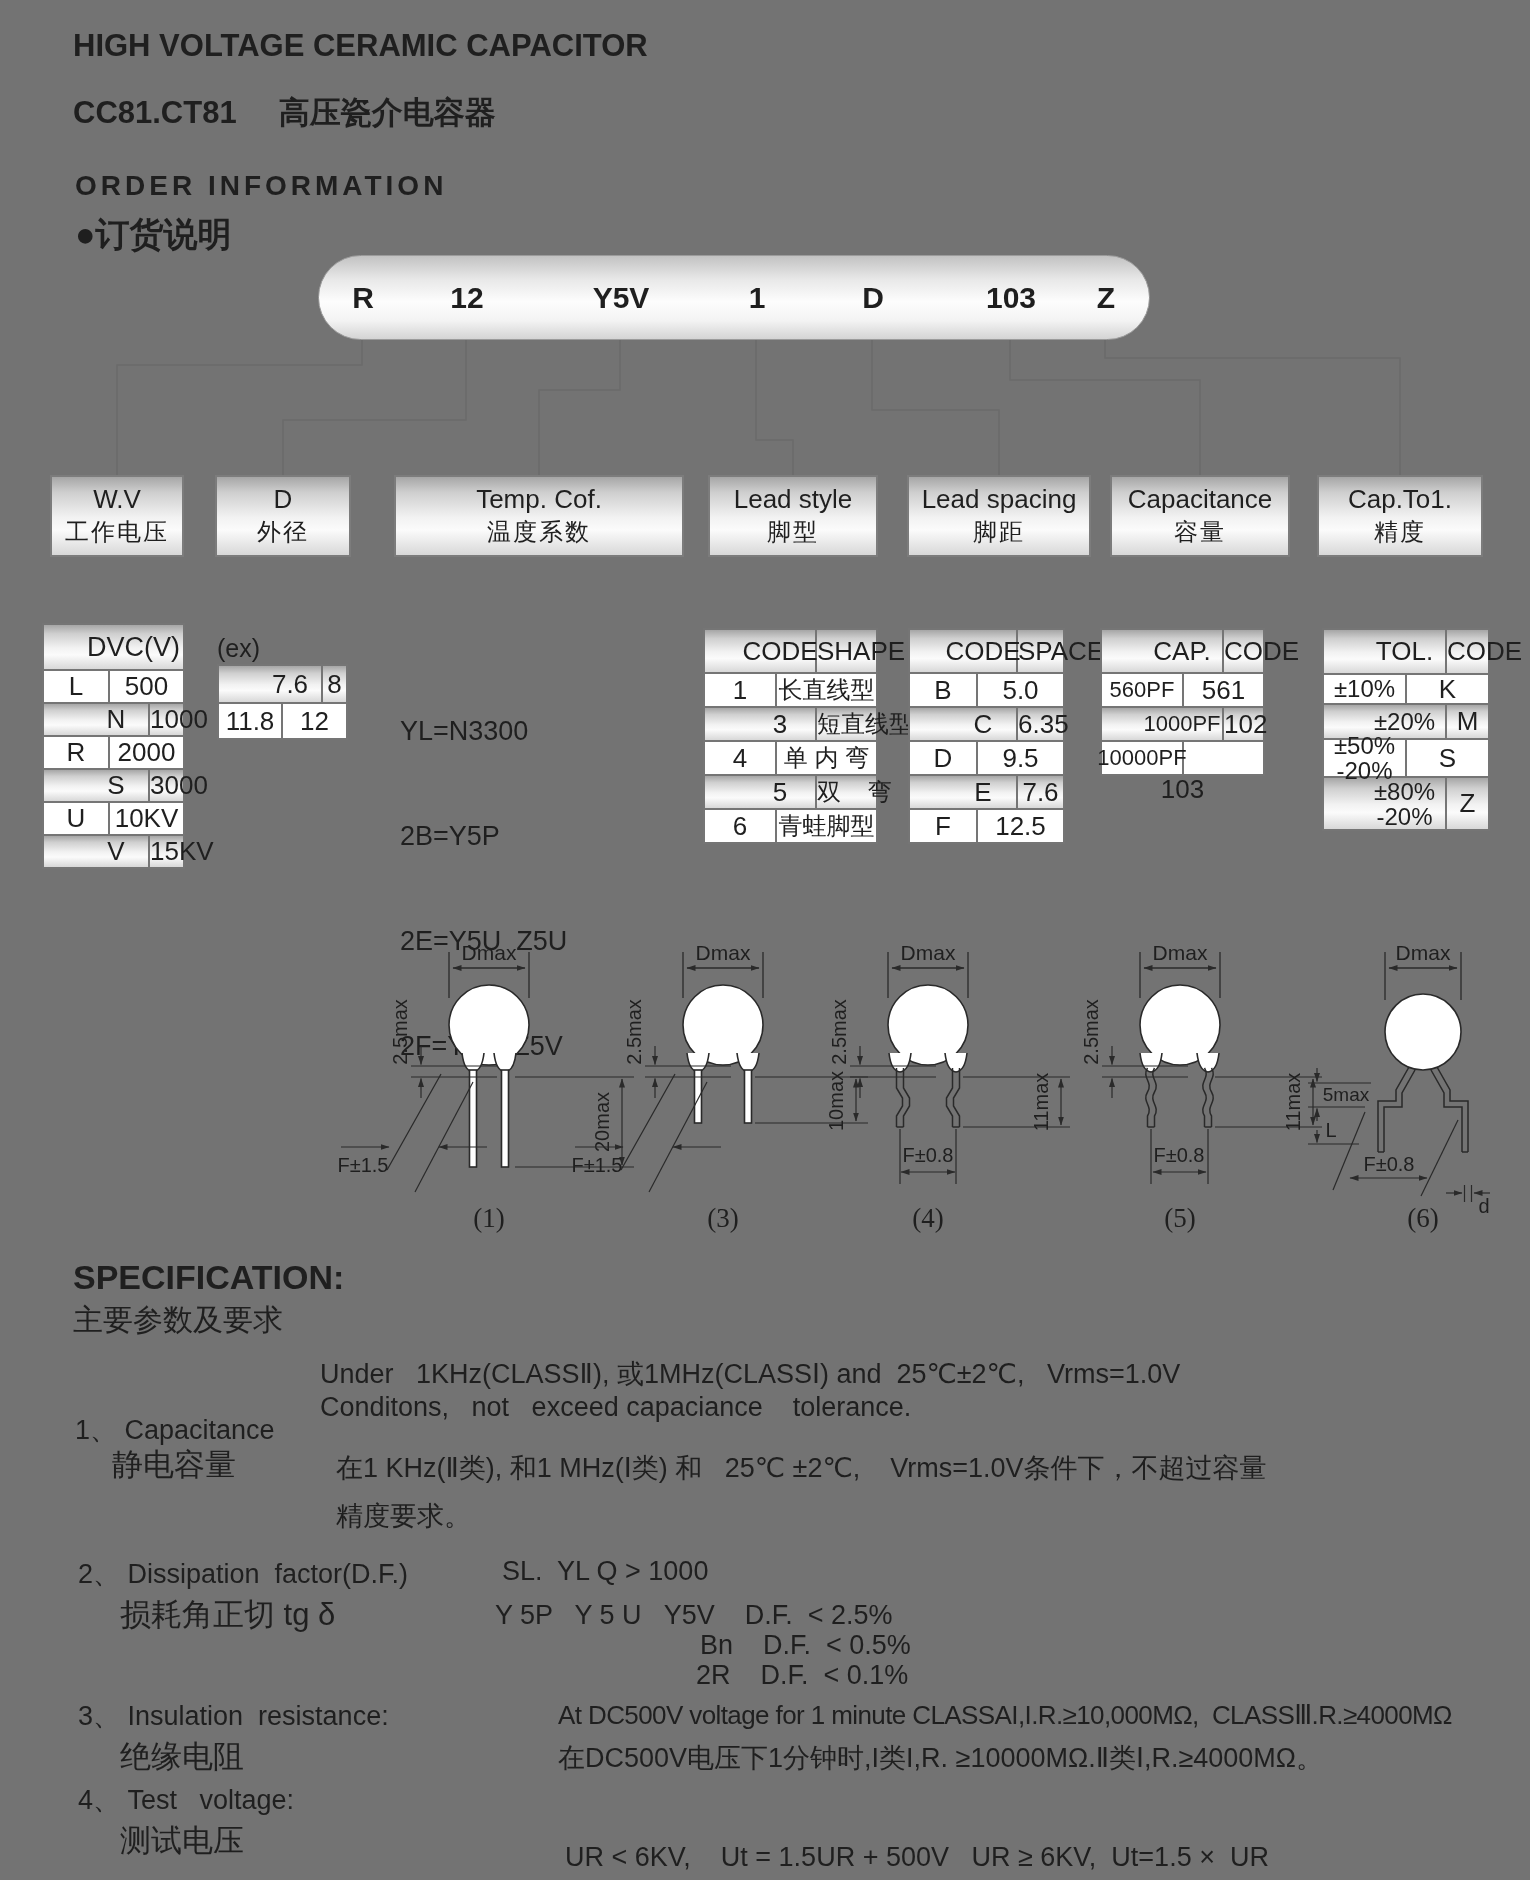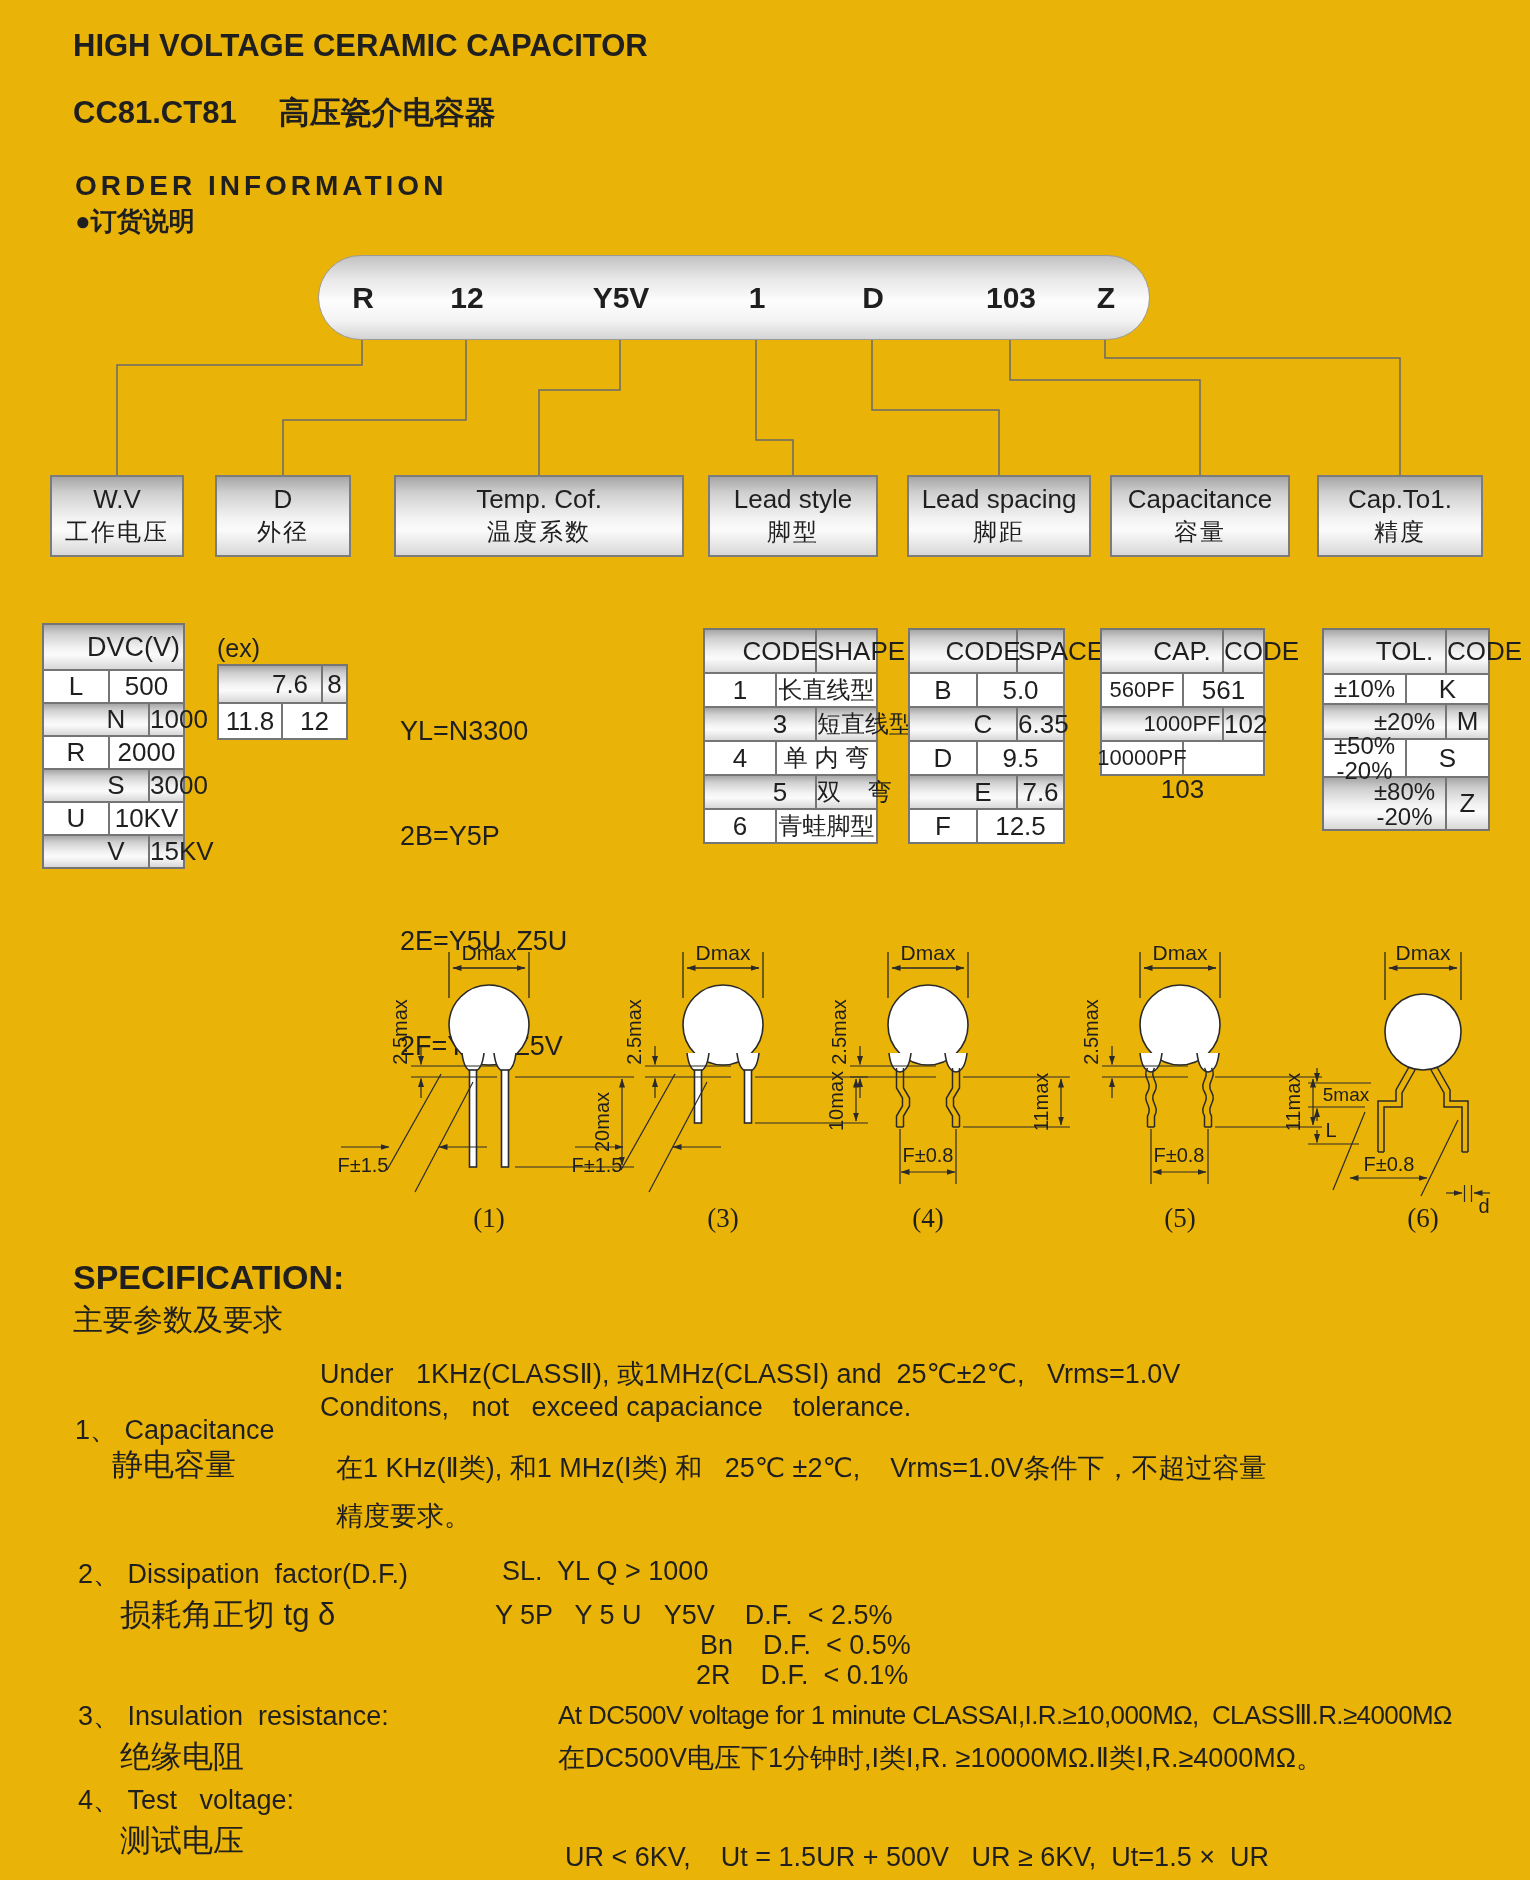--- a/index.html
+++ b/index.html
@@ -1,17 +1,17 @@
 <!DOCTYPE html>
 <html><head>
 <meta charset="utf-8">
 <style>
   * { margin:0; padding:0; box-sizing:border-box; }
   body { background:#ffffff; font-family:"Liberation Sans","DejaVu Sans",sans-serif; color:#1f1f1f; }
-  .page { position:relative; width:1530px; height:1880px; background:#eab308; overflow:hidden; }
+  .page { position:relative; width:1530px; height:1880px; background:#737373; overflow:hidden; }
   .abs { position:absolute; }
   .b { font-weight:bold; }
   .pre { white-space:pre; }
   .grad { background:linear-gradient(180deg,#a6a6a6 0%,#cfcfcf 20%,#f2f2f2 52%,#fbfbfb 68%,#d8d8d8 100%);padding-left:40px; }
   .pill { position:absolute; left:318px; top:255px; width:832px; height:85px; border-radius:44px;
           border:1px solid #9b9b9b;
           background:linear-gradient(180deg,#c2c2c2 0%,#e8e8e8 28%,#fdfdfd 55%,#f3f3f3 78%,#d4d4d4 100%); }
   .pill .seg { position:absolute; top:50%; transform:translate(-50%,-50%); font-size:30px; font-weight:bold; }
   .fbox { position:absolute; top:475px; height:82px; border:2px solid #7c7c7c; display:flex; flex-direction:column;
           align-items:center; justify-content:space-evenly; padding:5px 0; }
@@ -37,21 +37,21 @@
 </head>
 <body>
 
 <div class="page">
 
   <div class="abs b" style="left:73px; top:28px; font-size:31px;">HIGH VOLTAGE CERAMIC CAPACITOR</div>
   <div class="abs b" style="left:73px; top:92px; font-size:31px;">
     <span>CC81.CT81</span><span style="display:inline-block;width:42px;"></span><span>高压瓷介电容器</span>
   </div>
   <div class="abs b" style="left:75px; top:170px; font-size:28px; letter-spacing:4px;">ORDER INFORMATION</div>
-  <div class="abs b" style="left:75px; top:204px; font-size:26px;">●订货说明</div>
+  <div class="abs b" style="left:75px; top:212px; font-size:34px;">●订货说明</div>
 
   <div class="pill">
     <span class="seg" style="left:44px;">R</span>
     <span class="seg" style="left:148px;">12</span>
     <span class="seg" style="left:302px;">Y5V</span>
     <span class="seg" style="left:438px;">1</span>
     <span class="seg" style="left:554px;">D</span>
     <span class="seg" style="left:692px;">103</span>
     <span class="seg" style="left:787px;">Z</span>
   </div>

